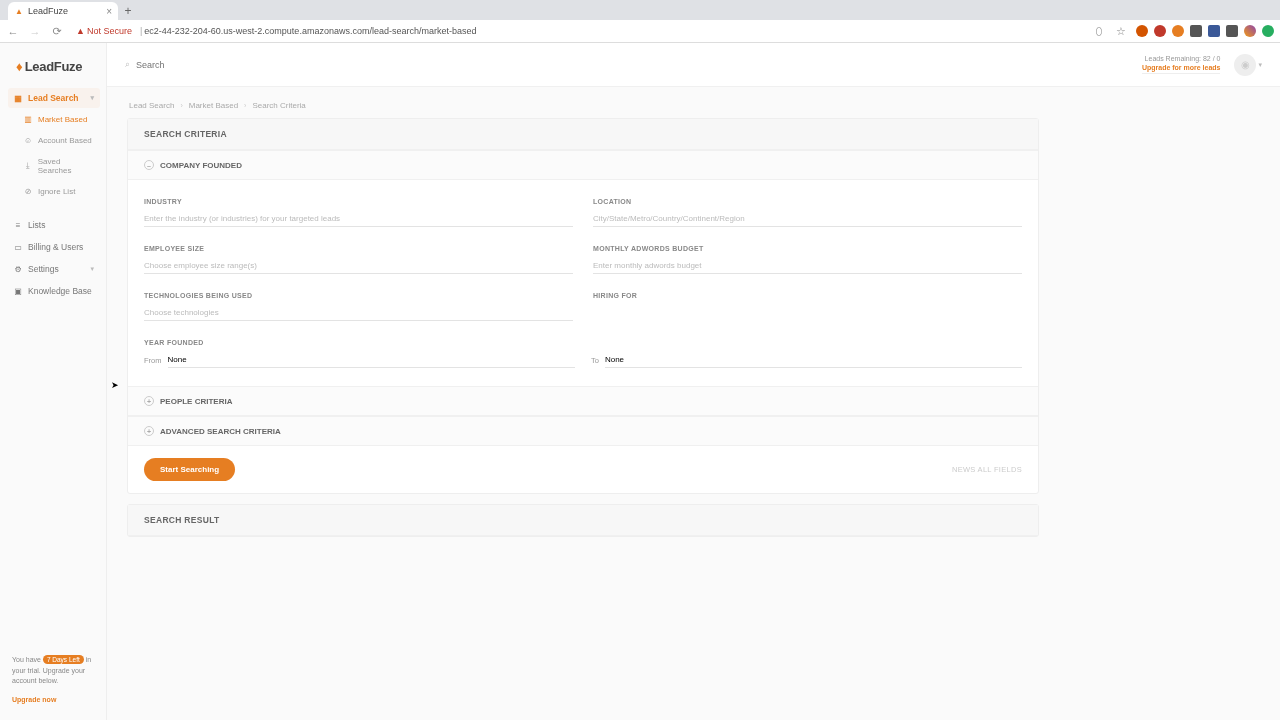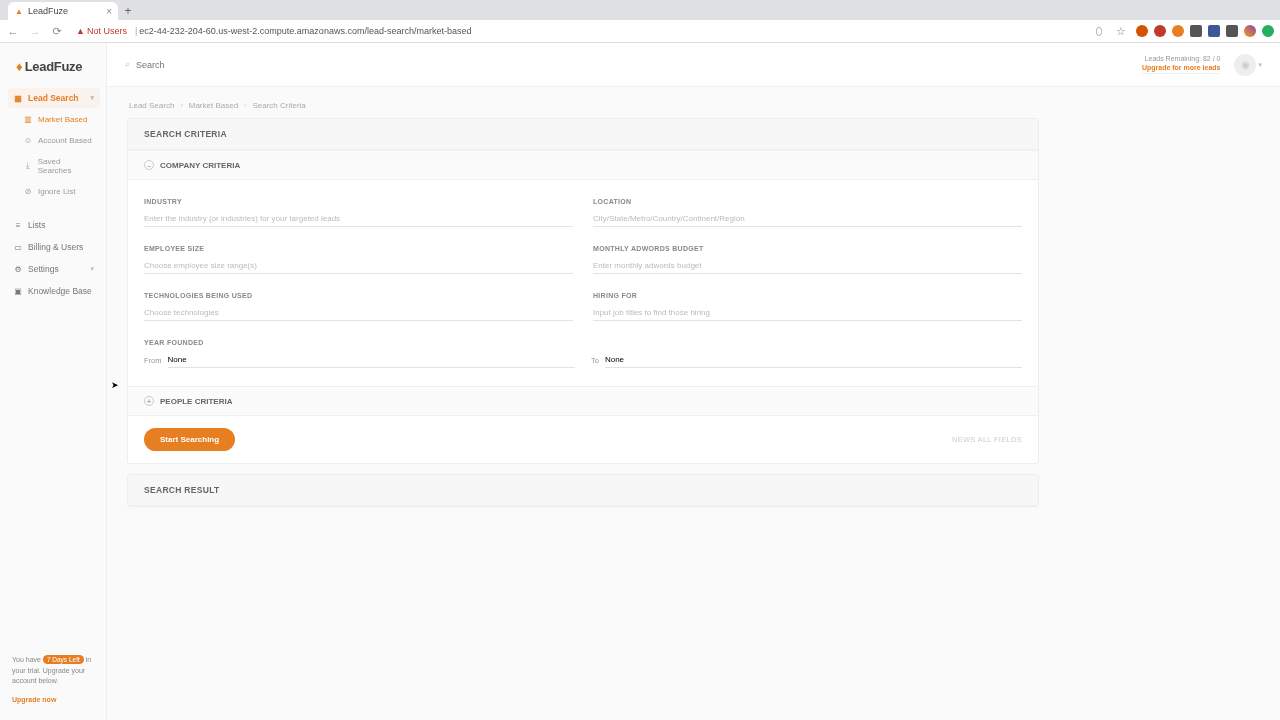--- a/index.html
+++ b/index.html
@@ -86,21 +86,21 @@
     </div>
     <div class="new-tab">+</div>
   </div>
   <div class="addr-bar">
     <span class="nav-btn">←</span>
     <span class="nav-btn" style="color:#ccc">→</span>
     <span class="nav-btn">⟳</span>
     <div class="url-box">
       <span class="not-secure">
         <span>▲</span>
-        <span>Not Users</span>
+        <span>Not Secure</span>
       </span>
       <span class="sep">|</span>
       <span>ec2-44-232-204-60.us-west-2.compute.amazonaws.com/lead-search/market-based</span>
     </div>
     <span class="nav-btn" style="color:#888">⬯</span>
     <span class="nav-btn" style="color:#888">☆</span>
     <div class="ext-icons">
       <span style="background:#d35400"></span>
       <span style="background:#c0392b"></span>
       <span style="background:#e67e22"></span>
@@ -195,21 +195,21 @@
         <span>Market Based</span>
         <span class="bc-sep">›</span>
         <span>Search Criteria</span>
       </div>
 
       <div class="panel">
         <div class="panel-header">SEARCH CRITERIA</div>
 
         <div class="section-header">
           <span class="toggle">–</span>
-          <span>COMPANY CRITERIA</span>
+          <span>COMPANY FOUNDED</span>
         </div>
 
         <div class="form-body">
           <div class="form-row">
             <div class="form-col">
               <div class="field-label">INDUSTRY</div>
               <input class="field-input" placeholder="Enter the industry (or industries) for your targeted leads" style="">
             </div>
             <div class="form-col">
               <div class="field-label">LOCATION</div>
@@ -226,21 +226,20 @@
               <input class="field-input" placeholder="Enter monthly adwords budget" style="">
             </div>
           </div>
           <div class="form-row">
             <div class="form-col">
               <div class="field-label">TECHNOLOGIES BEING USED</div>
               <input class="field-input" placeholder="Choose technologies" style="">
             </div>
             <div class="form-col">
               <div class="field-label">HIRING FOR</div>
-              <input class="field-input" placeholder="Input job titles to find those hiring" style="">
             </div>
           </div>
           <div class="form-row" style="margin-bottom:4px">
             <div class="form-col">
               <div class="field-label">YEAR FOUNDED</div>
               <div class="year-row">
                 <div class="year-part">
                   <label>From</label>
                   <input value="None" style="">
                 </div>
@@ -250,20 +249,24 @@
                 </div>
               </div>
             </div>
           </div>
         </div>
 
         <div class="section-header">
           <span class="toggle">+</span>
           <span>PEOPLE CRITERIA</span>
         </div>
+        <div class="section-header">
+          <span class="toggle">+</span>
+          <span>ADVANCED SEARCH CRITERIA</span>
+        </div>
 
         <div class="footer-row">
           <button class="start-btn">Start Searching</button>
           <span class="clear-link">NEWS ALL FIELDS</span>
         </div>
       </div>
 
       <div class="panel">
         <div class="panel-header">SEARCH RESULT</div>
       </div>

